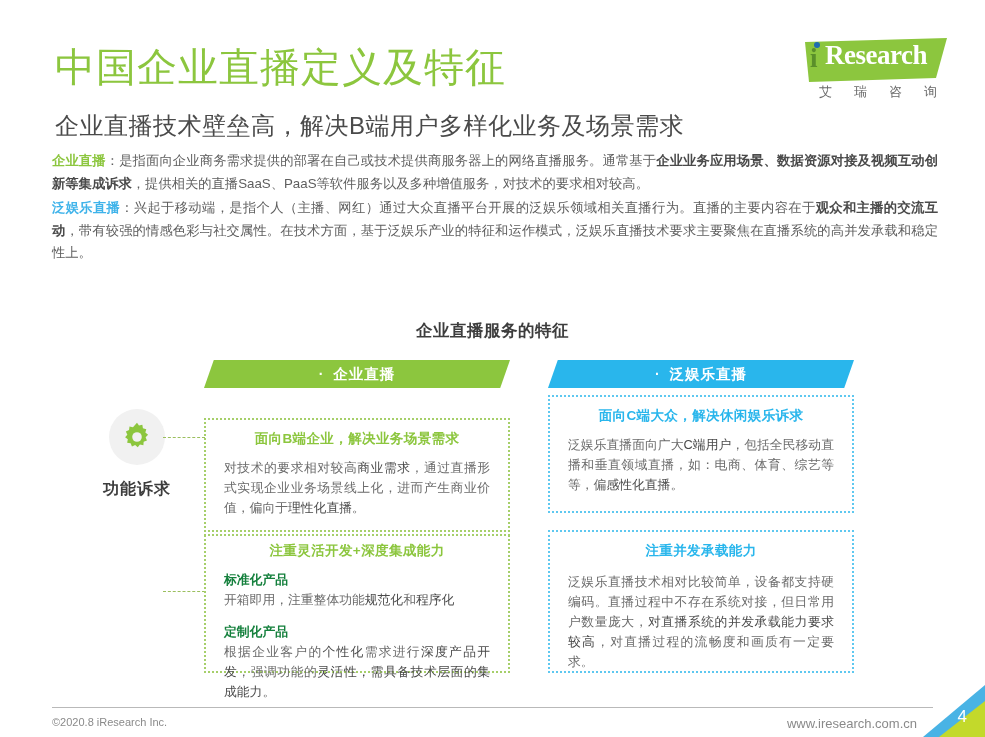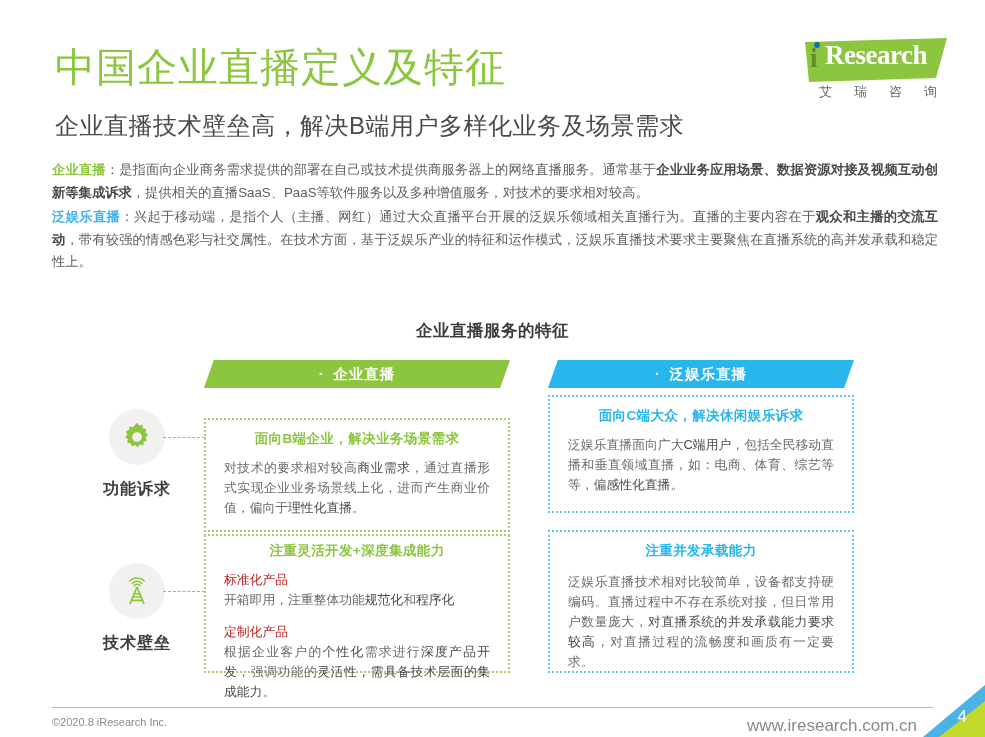--- a/index.html
+++ b/index.html
@@ -39,21 +39,21 @@
     font-size:40px;font-weight:400;color:#8cc63e;
     letter-spacing:1px;line-height:1.15;
   }
   .h-sub{
     position:absolute;left:55px;top:110px;
     font-size:24px;font-weight:400;color:#4a4a4a;
     letter-spacing:0.5px;
   }
 
   
-  .body-wrap{position:absolute;left:52px;top:150px;width:886px;margin-top:9px;}
+  .body-wrap{position:absolute;left:52px;top:150px;width:886px;}
   .para{
     font-size:13.3px;line-height:22.5px;color:#5e5e5e;
     text-align:justify;margin:0 0 0 0;
   }
   .para.p2{margin-top:2px;}
   .lead-green{color:#8cc63e;font-weight:700;}
   .b{font-weight:700;color:#4a4a4a;}
 
   
   .chart-title{
@@ -109,21 +109,21 @@
   .box-green{border:2px dotted #a6cf6a;}
   .box-blue{border:2px dotted #5ec8f0;}
   .box-head{
     text-align:center;font-size:13.5px;font-weight:700;letter-spacing:0.4px;
     margin-bottom:10px;
   }
   .box-head.green{color:#8cc63e;}
   .box-head.blue{color:#29b6ec;}
   .box-body{font-size:12.8px;line-height:20px;color:#6b6b6b;text-align:justify;}
   .box-body .b{font-weight:400;color:#4a4a4a;}
-  .sub-title{font-size:12.8px;font-weight:400;color:#b91c1c;line-height:20px;}
+  .sub-title{font-size:12.8px;font-weight:700;color:#15803d;line-height:20px;}
   .gap{height:12px;}
 
   .box-1{left:204px;top:418px;width:306px;height:118px;}
   .box-2{left:548px;top:395px;width:306px;height:118px;}
   .box-3{left:204px;top:530px;width:306px;height:143px;}
   .box-4{left:548px;top:530px;width:306px;height:143px;}
   .box-2 .box-body, .box-4 .box-body{line-height:20px;}
   .box-4 .box-body{margin-top:12px;}
 
   
@@ -131,21 +131,21 @@
     position:absolute;left:52px;top:688px;
     font-size:11.5px;color:#6b6b6b;
   }
   .rule{
     position:absolute;left:52px;right:52px;top:707px;height:1px;background:#b9b9b9;
   }
   .copyright{
     position:absolute;left:52px;top:716px;font-size:11px;color:#8a8a8a;
   }
   .weburl{
-    position:absolute;right:68px;top:716px;font-size:17px;color:#8a8a8a;
+    position:absolute;right:68px;top:716px;font-size:13px;color:#8a8a8a;
   }
   .corner{position:absolute;right:0;bottom:0;width:84px;height:52px;overflow:hidden;}
   .corner svg{display:block;}
   .pagenum{
     position:absolute;right:18px;bottom:10px;
     font-size:17px;color:#ffffff;font-weight:400;
   }
 </style>
 </head>
 <body>
@@ -189,40 +189,20 @@
   <div class="icon-cell cell-fn">
     <div class="icon-circle">
       <svg width="30" height="30" viewBox="0 0 32 32">
         <path fill="#8cc63e" d="M16 0.8l2.1 3.0 3.6-0.9 0.6 3.7 3.6 1.0-1.0 3.6 2.9 2.3-2.6 2.7 1.4 3.5-3.5 1.3-0.3 3.7-3.7-0.6-2.3 2.9-2.8-2.5-3.4 1.5-1.4-3.4-3.7-0.4 0.7-3.7-2.9-2.2 2.4-2.8-1.6-3.4 3.4-1.5 0.5-3.7 3.7 0.8z"></path>
         <circle cx="16" cy="16" r="5.1" fill="#f1f1f1"></circle>
       </svg>
     </div>
     <div class="icon-label">功能诉求</div>
   </div>
 
-  <div class="icon-cell cell-tech">
-    <div class="icon-circle">
-      <svg width="32" height="32" viewBox="0 0 32 32">
-        <g fill="none" stroke="#8cc63e" stroke-width="1.5" stroke-linecap="round">
-          <path d="M11.2 8.4a6.5 6.5 0 0 1 9.6 0"></path>
-          <path d="M13.2 10.6a3.8 3.8 0 0 1 5.6 0"></path>
-          <path d="M8.8 6.0a10 10 0 0 1 14.4 0"></path>
-        </g>
-        <circle cx="16" cy="13.4" r="1.7" fill="#8cc63e"></circle>
-        <g fill="none" stroke="#8cc63e" stroke-width="1.7" stroke-linecap="round">
-          <path d="M14.6 15.4L9.2 28.4"></path>
-          <path d="M17.4 15.4L22.8 28.4"></path>
-          <path d="M11.9 22.0h8.2"></path>
-          <path d="M13.1 19.0h5.8"></path>
-          <path d="M10.6 25.3h10.8"></path>
-        </g>
-      </svg>
-    </div>
-    <div class="icon-label">技术壁垒</div>
-  </div>
 
   <div class="connector conn-1"></div>
   <div class="connector conn-2"></div>
 
   <div class="box box-green box-1">
     <div class="box-head green">面向B端企业，解决业务场景需求</div>
     <div class="box-body" id="cell-0-0"><span>对技术的要求相对较高</span><span class="b">商业需求</span><span>，通过直播形式实现企业业务场景线上化，进而产生商业价值，偏向于</span><span class="b">理性化直播。</span></div>
   </div>
 
   <div class="box box-blue box-2">

